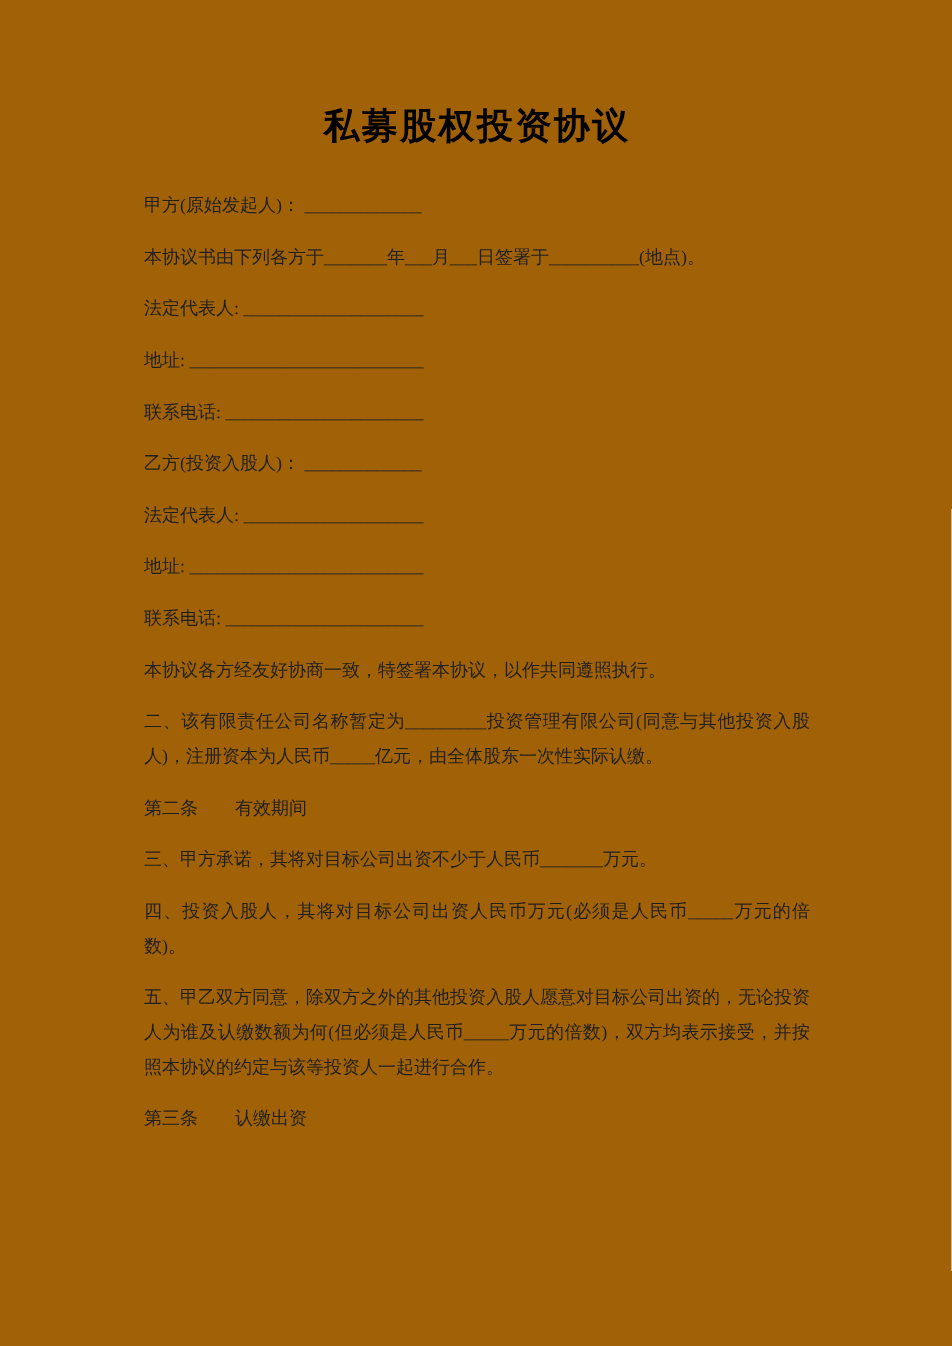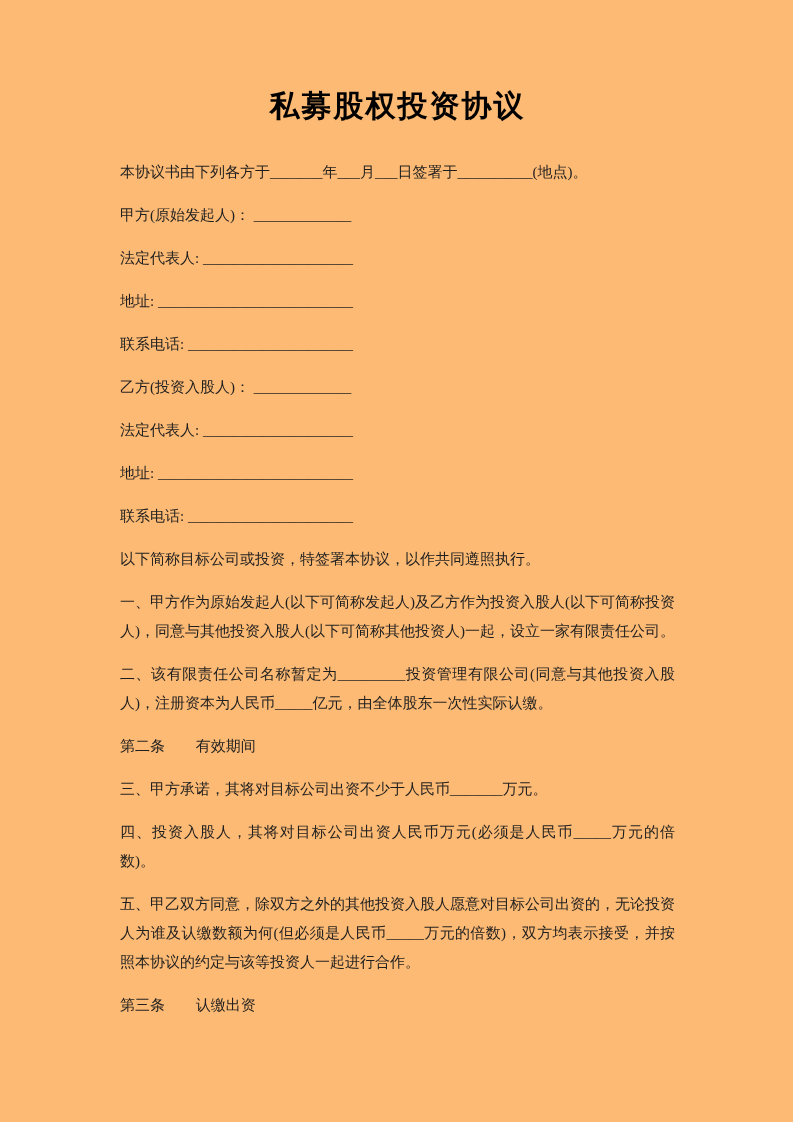--- a/index.html
+++ b/index.html
@@ -5,21 +5,21 @@
   html, body {
     margin: 0;
     padding: 0;
     background: #ffffff;
   }
   .page {
     position: relative;
     width: 793px;
     height: 1122px;
     box-sizing: border-box;
-    background: #fdba74;
+    background: #a16207;
     padding: 88px 118px 0 120px;
     color: #1f1f1f;
     font-family: "Liberation Serif", "DejaVu Serif", serif;
     overflow: hidden;
   }
   .doc-title {
     margin: 0 0 34px 0;
     font-size: 30px;
     line-height: 36px;
     font-weight: bold;
@@ -40,33 +40,32 @@
     margin-right: 27px;
   }
 </style>
 </head>
 <body>
 
 <div class="page">
 
   <h1 class="doc-title">私募股权投资协议</h1>
 
+  <p class="para">甲方(原始发起人)： _____________</p>
   <p class="para">本协议书由下列各方于_______年___月___日签署于__________(地点)。</p>
-  <p class="para">甲方(原始发起人)： _____________</p>
   <p class="para">法定代表人: ____________________</p>
   <p class="para">地址: __________________________</p>
   <p class="para">联系电话: ______________________</p>
   <p class="para">乙方(投资入股人)： _____________</p>
   <p class="para">法定代表人: ____________________</p>
   <p class="para">地址: __________________________</p>
   <p class="para">联系电话: ______________________</p>
-  <p class="para">以下简称目标公司或投资，特签署本协议，以作共同遵照执行。</p>
+  <p class="para">本协议各方经友好协商一致，特签署本协议，以作共同遵照执行。</p>
 
 
-  <p class="para">一、甲方作为原始发起人(以下可简称发起人)及乙方作为投资入股人(以下可简称投资人)，同意与其他投资入股人(以下可简称其他投资人)一起，设立一家有限责任公司。</p>
   <p class="para">二、该有限责任公司名称暂定为_________投资管理有限公司(同意与其他投资入股人)，注册资本为人民币_____亿元，由全体股东一次性实际认缴。</p>
 
   <p class="para heading">
     <span class="num">第二条</span>
     <span class="sec-title">有效期间</span>
   </p>
 
   <p class="para">三、甲方承诺，其将对目标公司出资不少于人民币_______万元。</p>
   <p class="para">四、投资入股人，其将对目标公司出资人民币万元(必须是人民币_____万元的倍数)。</p>
   <p class="para">五、甲乙双方同意，除双方之外的其他投资入股人愿意对目标公司出资的，无论投资人为谁及认缴数额为何(但必须是人民币_____万元的倍数)，双方均表示接受，并按照本协议的约定与该等投资人一起进行合作。</p>

